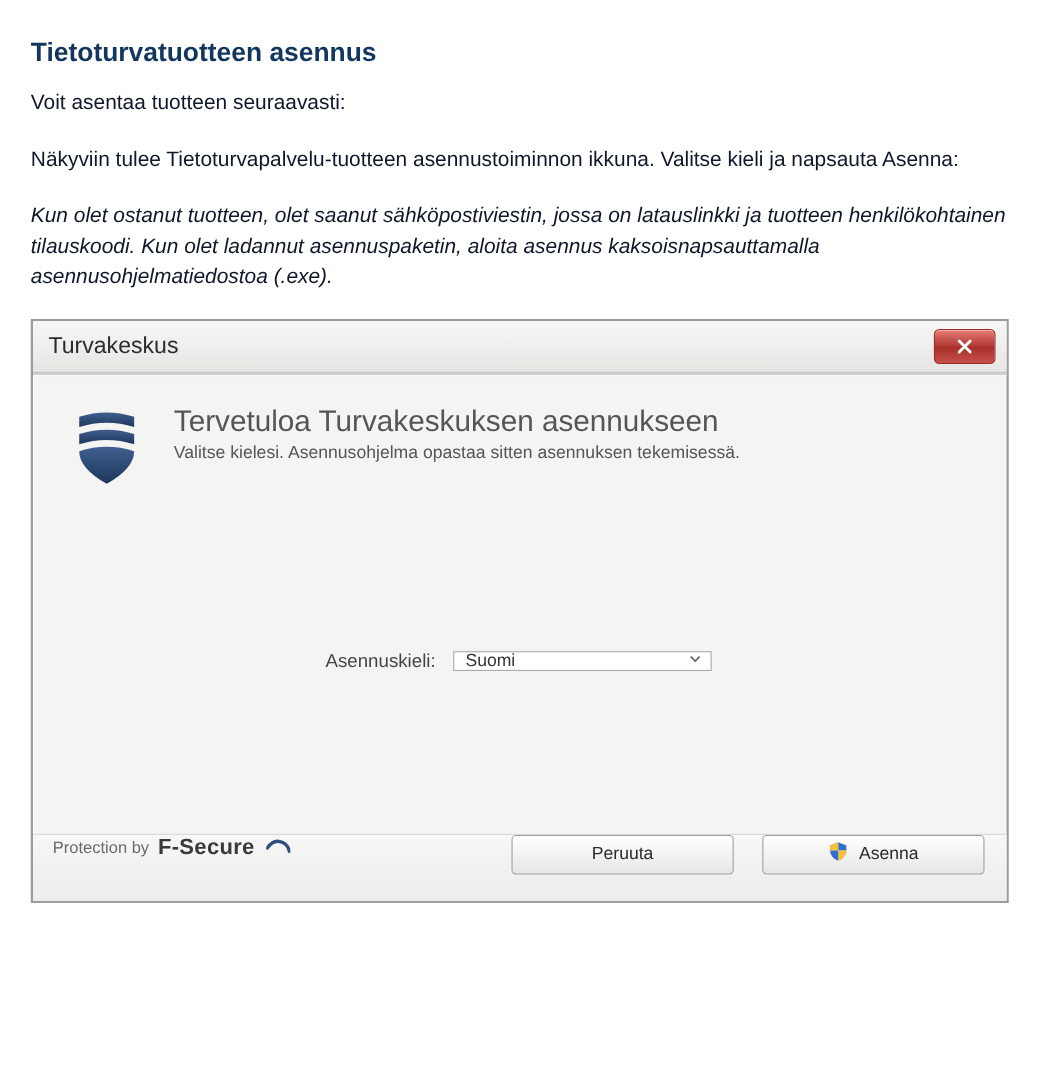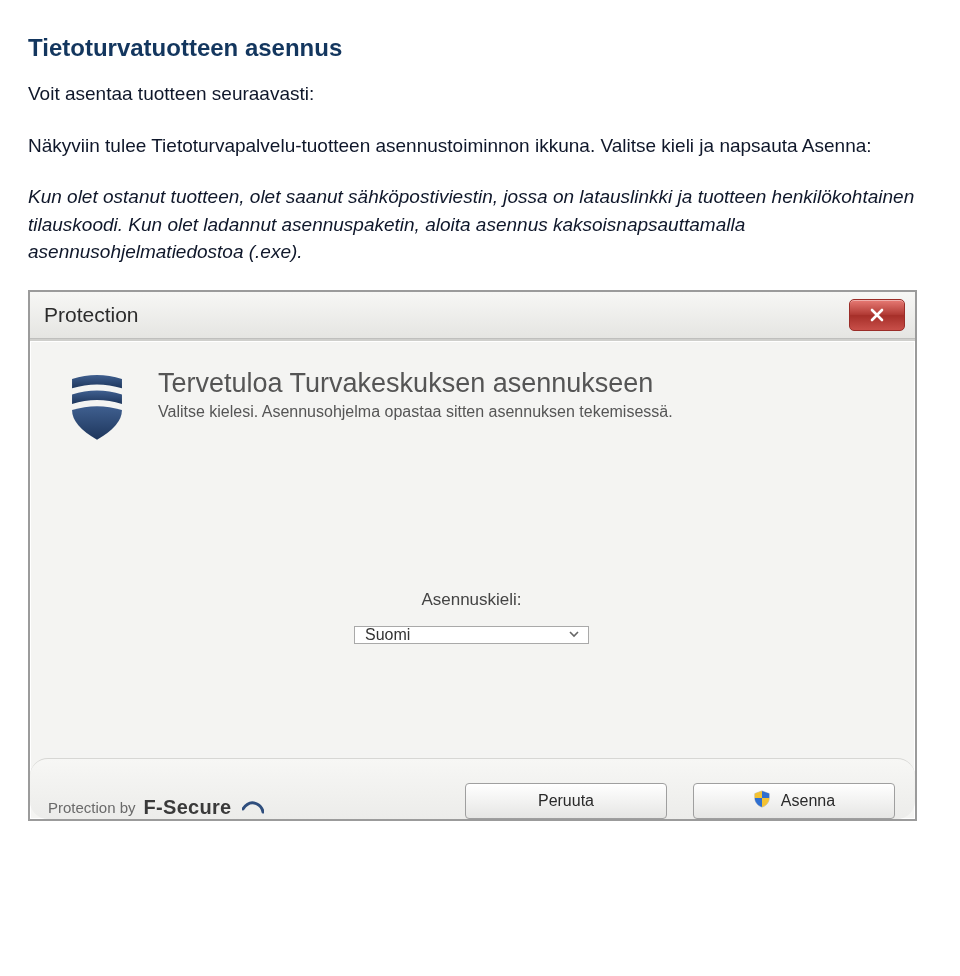--- a/index.html
+++ b/index.html
@@ -89,21 +89,20 @@
     color: #555555;
     margin: 0;
   }
 
   .lang-row {
     display: flex;
     align-items: center;
     justify-content: center;
     gap: 16px;
     margin-top: 140px;
-    flex-direction: column;
   }
   .lang-label {
     font-size: 17px;
     color: #444;
   }
   .lang-select {
     display: flex;
     align-items: center;
     justify-content: space-between;
     width: 235px;
@@ -113,28 +112,27 @@
     border: 1px solid #a9a9a9;
     font-size: 16px;
     color: #333;
     cursor: pointer;
     box-sizing: border-box;
   }
   .chev { color: #666; }
 
   .footer {
     display: flex;
-    align-items: flex-end;
+    align-items: flex-start;
     justify-content: space-between;
     height: 60px;
     padding: 0 20px 0 18px;
     border-top: 1px solid #d7d7d4;
     background: linear-gradient(#f7f7f5, #ececea);
     font-family: "Segoe UI", Tahoma, sans-serif;
-    border-radius: 18px;
   }
   .protection {
     display: flex;
     align-items: center;
     gap: 8px;
     color: #6a6a6a;
     font-size: 15px;
   }
   .fsec-brand {
     font-weight: bold;
@@ -178,21 +176,21 @@
 
   <p class="doc-p">Voit asentaa tuotteen seuraavasti:</p>
 
   <p class="doc-p">Näkyviin tulee Tietoturvapalvelu-tuotteen asennustoiminnon ikkuna. Valitse kieli ja napsauta Asenna:</p>
 
   <p class="doc-p italic">Kun olet ostanut tuotteen, olet saanut sähköpostiviestin, jossa on latauslinkki ja tuotteen henkilökohtainen tilauskoodi. Kun olet ladannut asennuspaketin, aloita asennus kaksoisnapsauttamalla asennusohjelmatiedostoa (.exe).</p>
 
   <div class="installer">
 
     <div class="titlebar">
-      <span>Protection</span>
+      <span>Turvakeskus</span>
       <div class="close-btn">
         <span>
           <svg width="18" height="18" viewBox="0 0 18 18">
             <path d="M4 4 L14 14 M14 4 L4 14" stroke="#ffffff" stroke-width="2.6" stroke-linecap="round"></path>
           </svg>
         </span>
       </div>
     </div>
     <div class="sep-line"></div>
 

